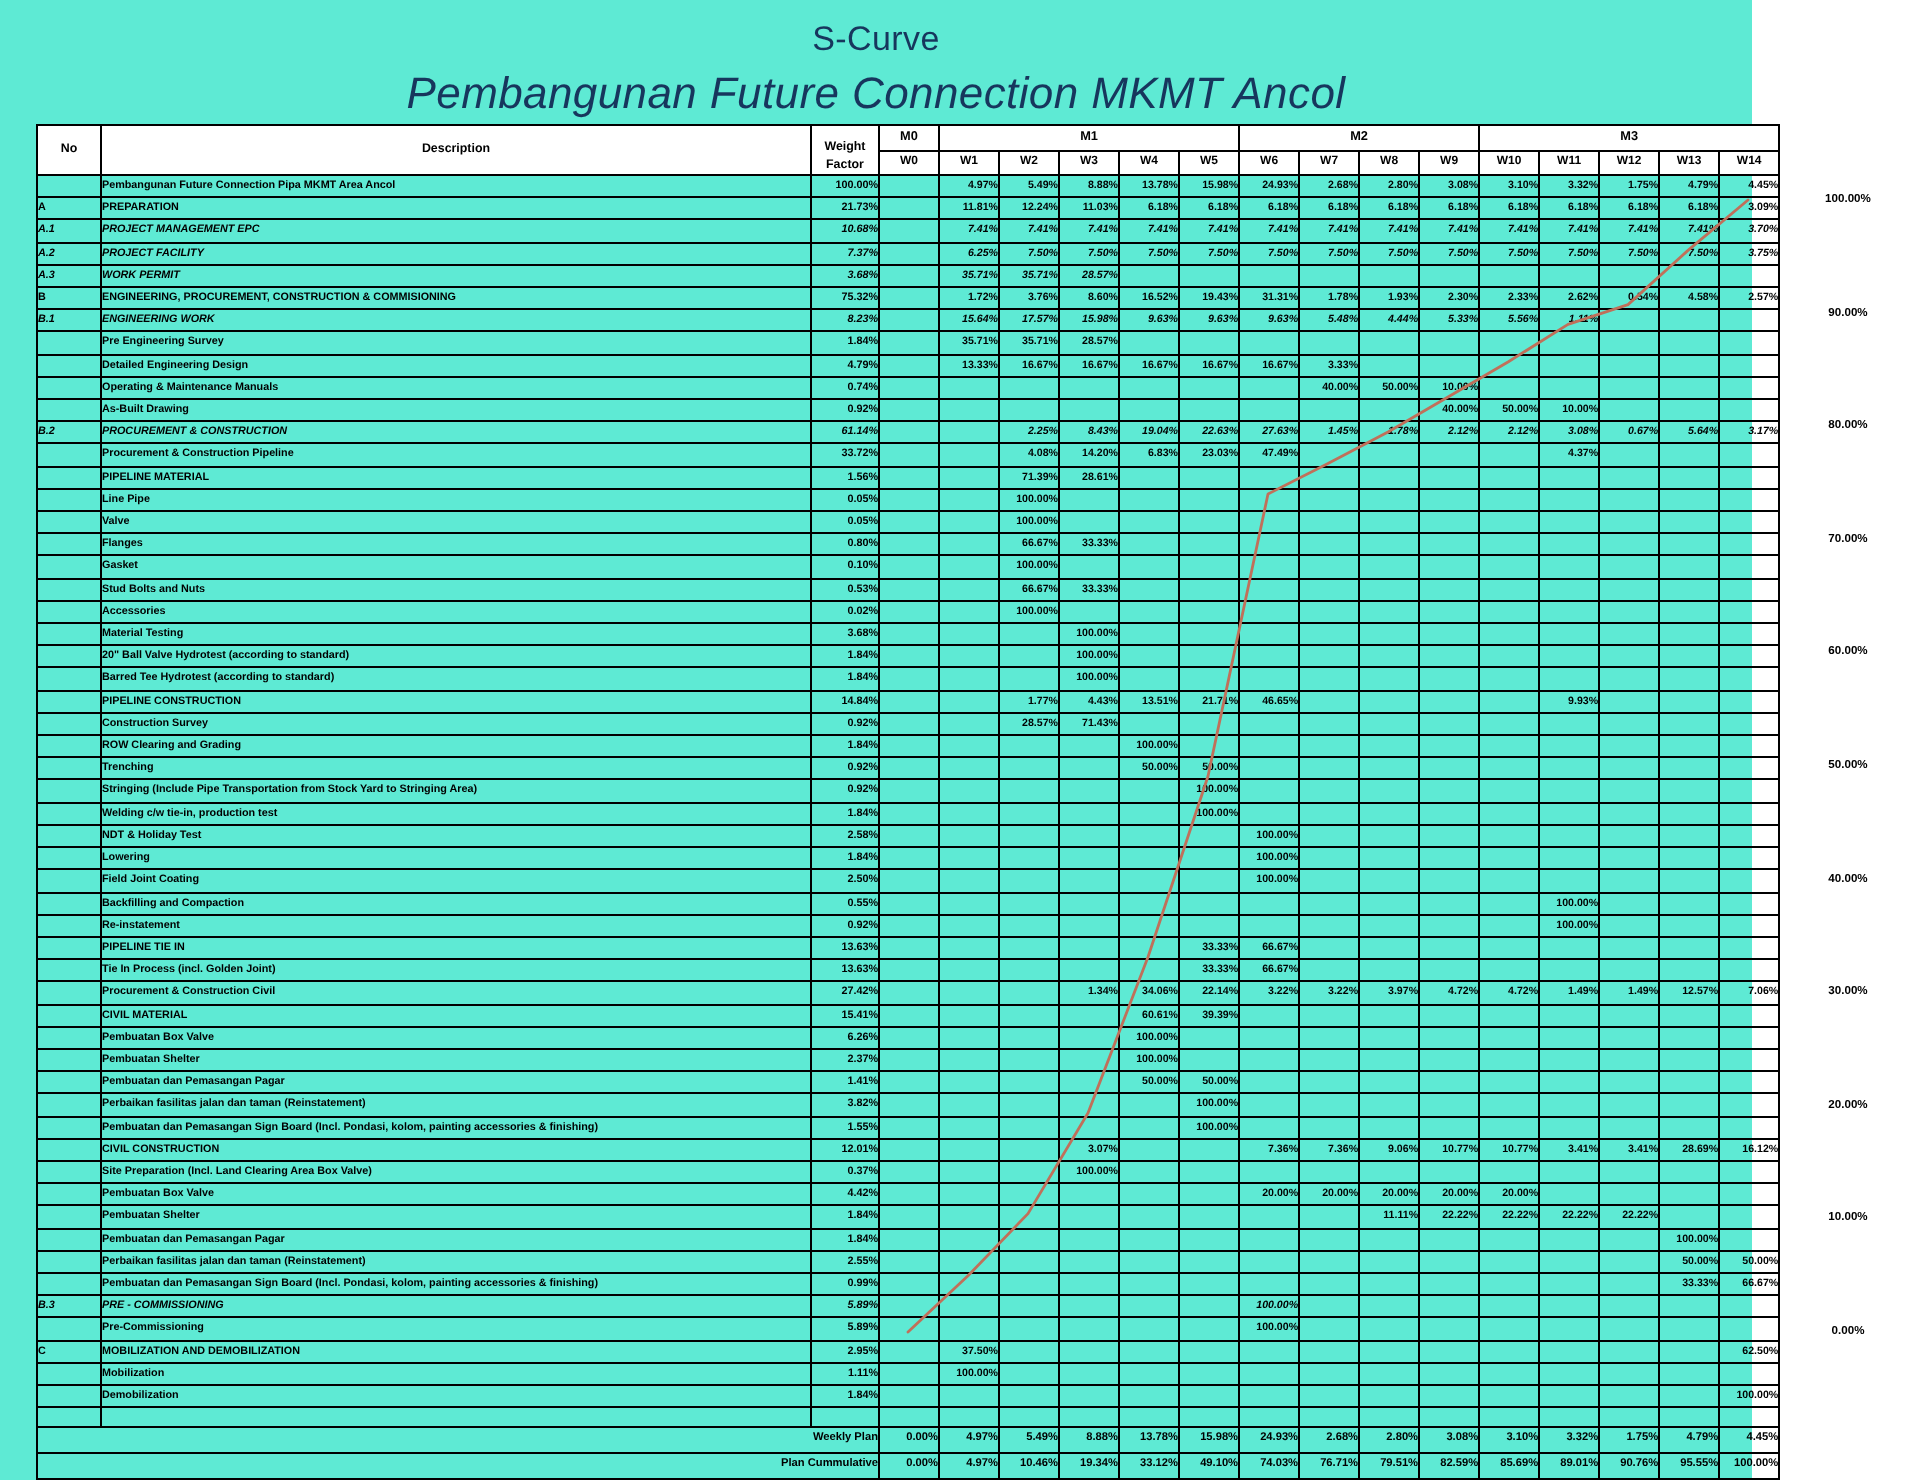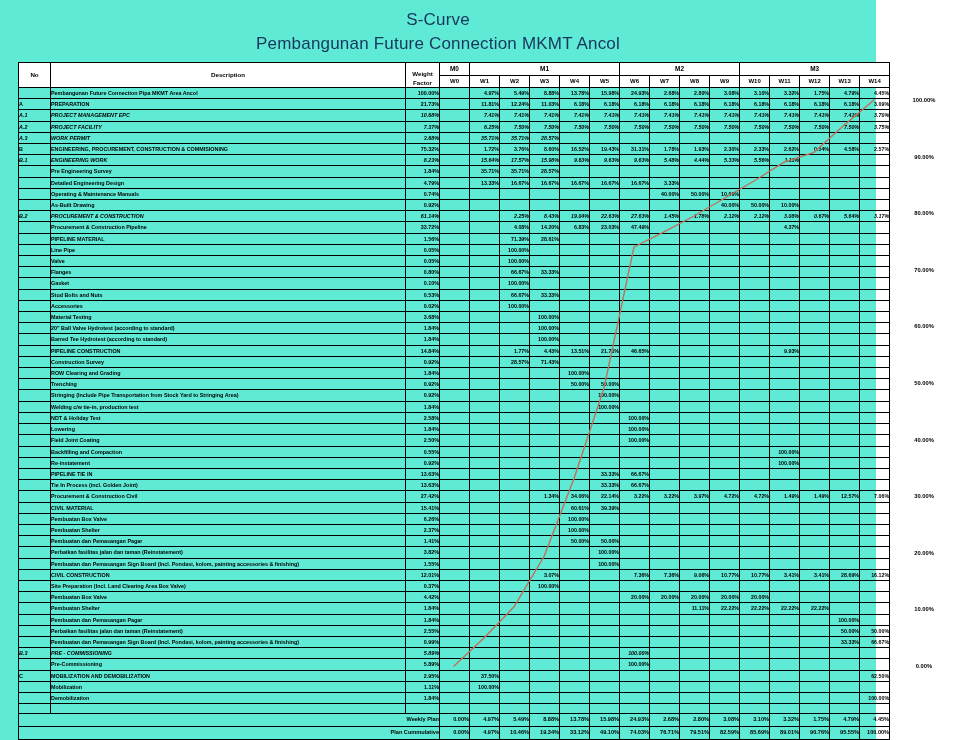--- a/index.html
+++ b/index.html
@@ -19,24 +19,25 @@
   .title-block {
     text-align: center;
     padding-top: 10px;
   }
   .title-line1 {
     font-size: 17px;
     color: #17365d;
     letter-spacing: .2px;
   }
   .title-line2 {
-    font-size: 17px;
+    font-size: 22px;
     color: #17365d;
     margin-top: 4px;
     letter-spacing: .2px;
+    font-style: italic;
   }
 
   
   #table-area {
     position: absolute;
     left: 18px;
     top: 62px;
     width: 872px;
   }
   table.scurve {

